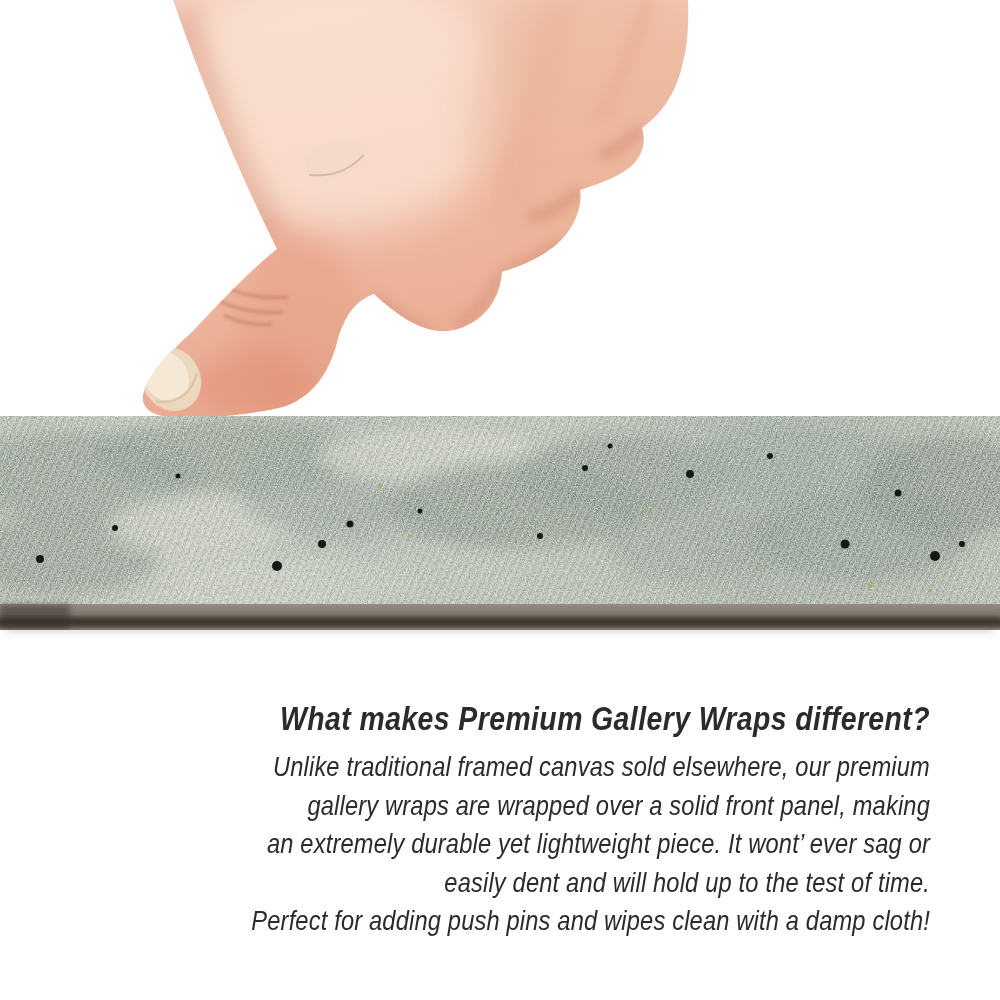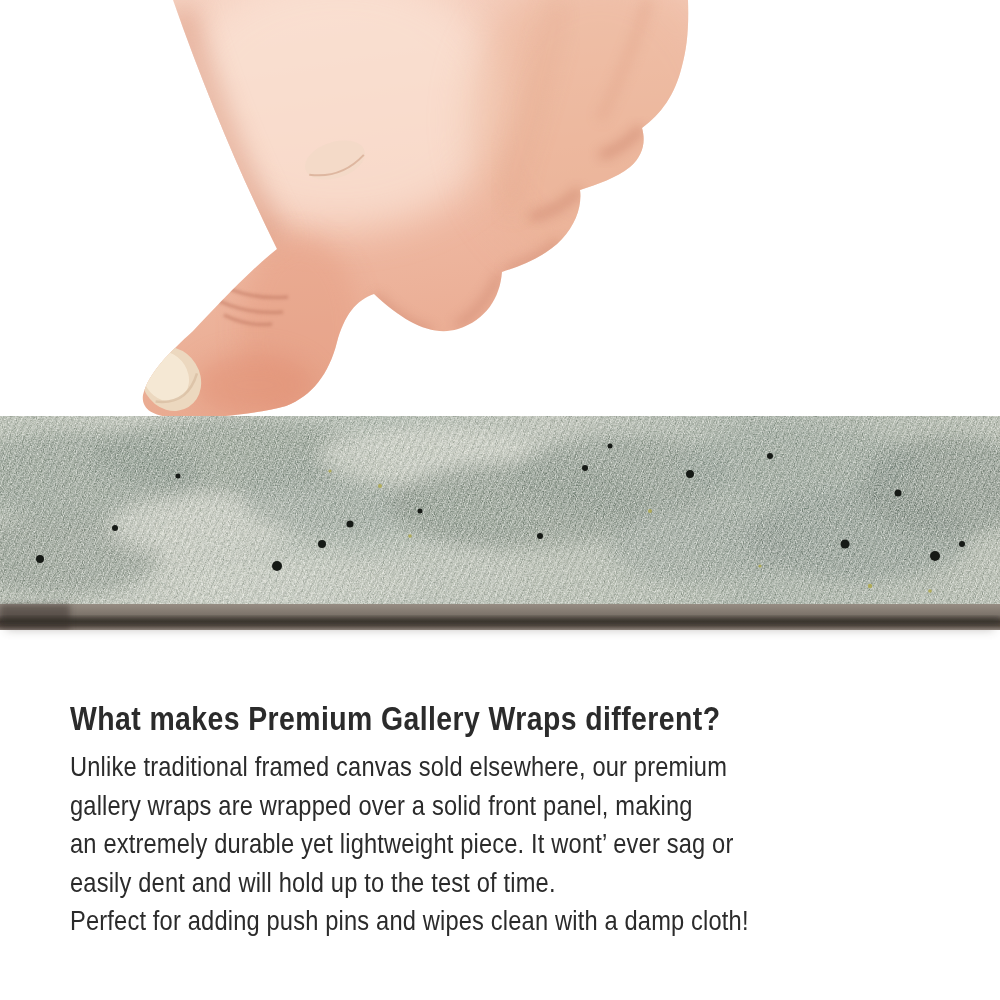--- a/index.html
+++ b/index.html
@@ -8,22 +8,22 @@
     overflow:hidden;font-family:"Liberation Sans","DejaVu Sans",sans-serif;
   }
   .photo-area{position:absolute;inset:0;}
   .hand-svg{position:absolute;left:0;top:0;width:1000px;height:418px;display:block;}
   .canvas-strip{
     position:absolute;left:0;top:416px;width:1000px;height:214px;
     box-shadow:0 6px 9px -6px rgba(70,62,55,.30);
   }
   .canvas-strip svg{display:block;width:100%;height:100%;}
   .text-block{
-    position:absolute;top:700px;left:0;right:0;text-align:left;
-    color:#2b2b2b;
+    position:absolute;top:700px;left:0;right:0;text-align:right;
+    color:#2b2b2b;font-style:italic;
   }
   .text-scale{transform:scaleX(0.86);transform-origin:50% 0;}
   .text-block h1{
     font-size:33px;font-weight:600;margin:0 0 10px 0;letter-spacing:0.5px;
   }
   .text-block p.line{
     font-size:27.5px;font-weight:500;line-height:38.5px;margin:0;letter-spacing:0.2px;
   }
 </style>
 </head>

